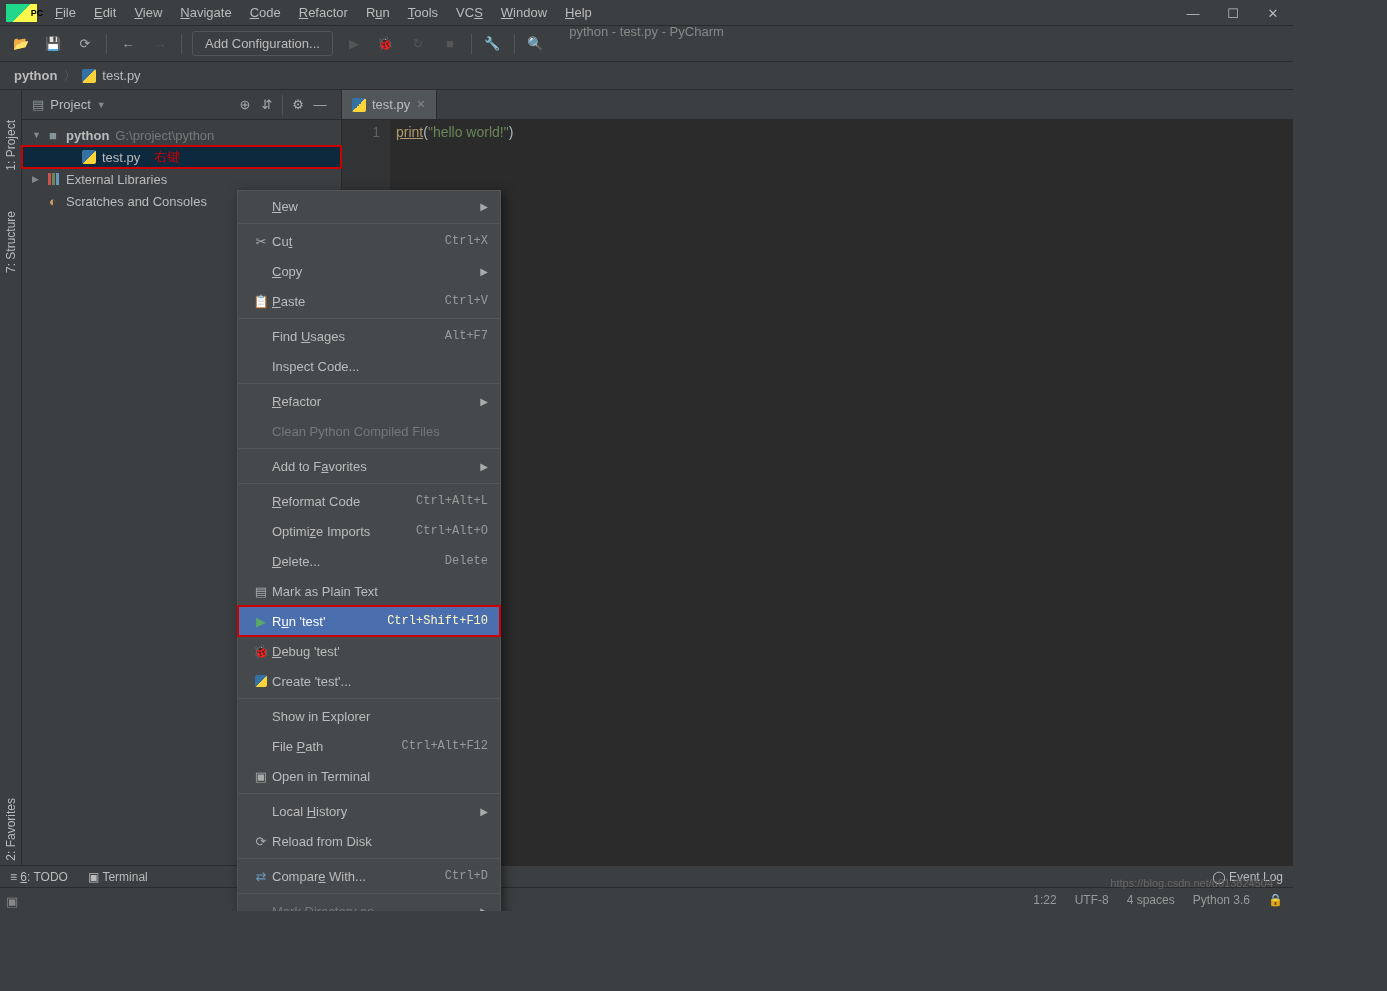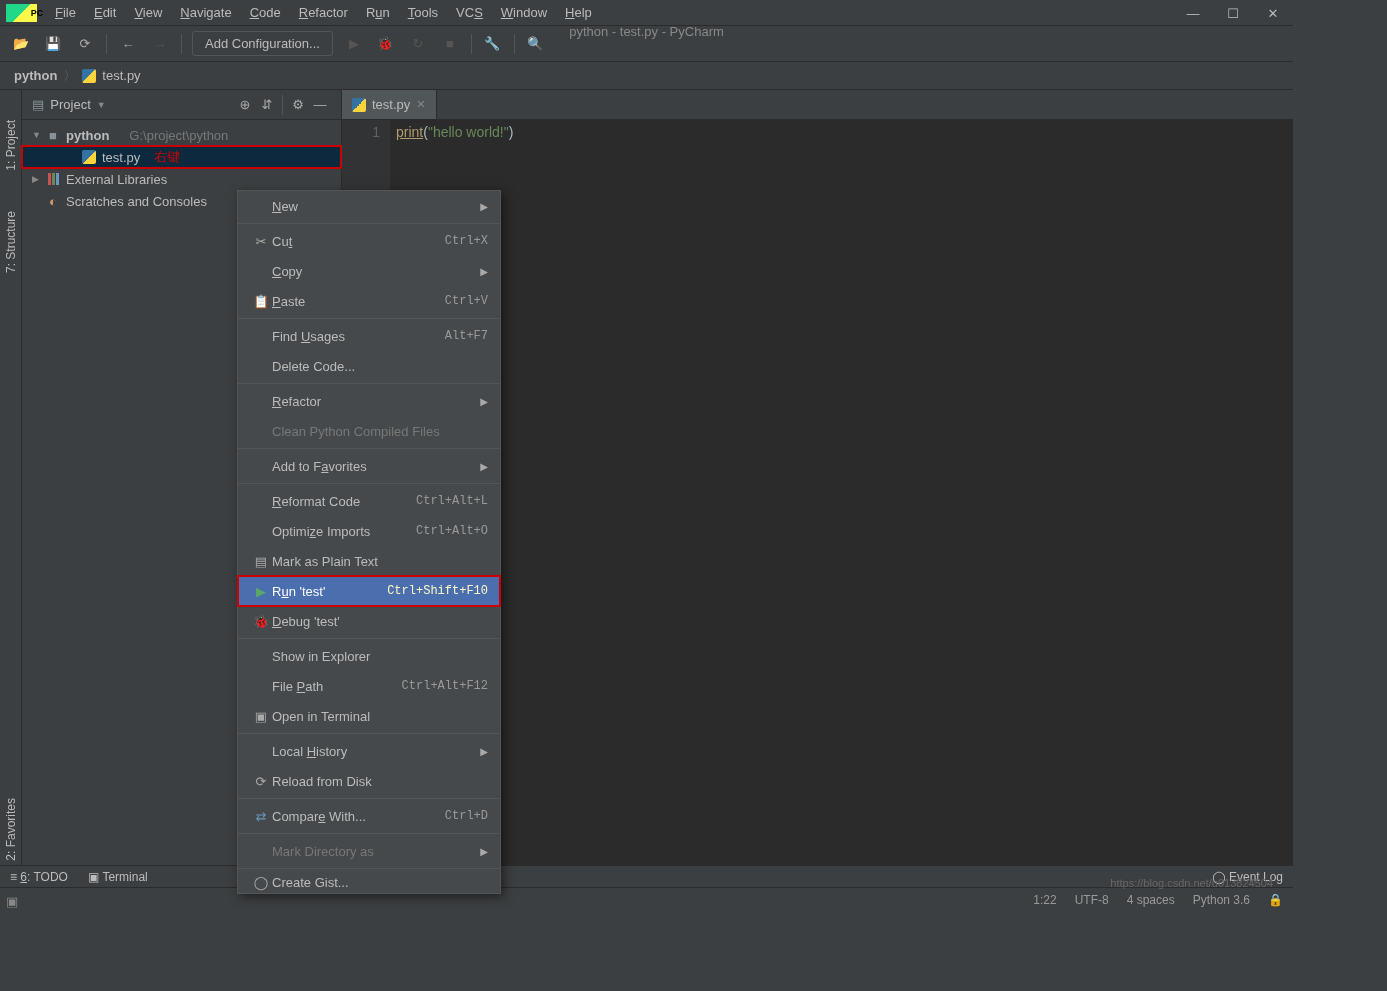--- a/index.html
+++ b/index.html
@@ -28,21 +28,21 @@
 .tree { flex: 1; padding: 4px 0; font-size: 13px; }
 .tree-row { display: flex; align-items: center; height: 22px; padding: 0 6px; cursor: pointer; }
 .tree-row.selected { background: #0d293e; outline: 2px solid #cc0000; outline-offset: -1px; }
 .tree-arrow { width: 12px; color: #888; font-size: 9px; }
 .tree-icon { width: 18px; height: 16px; margin-right: 4px; display: flex; align-items: center; justify-content: center; }
 .folder-icon { color: #87939a; }
 .py-icon { width: 14px; height: 14px; background: linear-gradient(135deg,#3572a4 50%,#ffd43b 50%); border-radius: 2px; }
 .lib-icon { display: flex; gap: 1px; }
 .lib-icon span { width: 3px; height: 12px; }
 .tree-label { color: #bbb; }
-.tree-path { color: #777; margin-left: 20px; }
+.tree-path { color: #777; margin-left: 6px; }
 .rightnote { color: #cc0000; margin-left: 14px; font-size: 13px; }
 .editor-area { flex: 1; display: flex; flex-direction: column; background: #2b2b2b; }
 .editor-tabs { height: 30px; display: flex; background: #3c3f41; border-bottom: 1px solid #2b2b2b; }
 .editor-tab { display: flex; align-items: center; padding: 0 10px; gap: 6px; background: #515658; border-right: 1px solid #2b2b2b; cursor: pointer; }
 .tab-close { color: #888; cursor: pointer; font-size: 11px; }
 .editor-content { flex: 1; display: flex; font-family: "Consolas", monospace; font-size: 14px; }
 .gutter { width: 48px; background: #313335; color: #606366; text-align: right; padding: 4px 10px 0 0; }
 .code { flex: 1; padding: 4px 6px; background: #2b2b2b; color: #a9b7c6; }
 .code .fn { color: #b19a6b; text-decoration: underline; }
 .code .str { color: #6a8759; }
@@ -205,21 +205,21 @@
       <span class="cm-shortcut">Ctrl+V</span>
     </div>
   <div class="cm-sep"></div>
   <div class="cm-item">
       <span class="cm-icon"></span>
       <span class="cm-label">Find <u>U</u>sages</span>
       <span class="cm-shortcut">Alt+F7</span>
     </div>
   <div class="cm-item">
       <span class="cm-icon"></span>
-      <span class="cm-label">Delete Code...</span>
+      <span class="cm-label">Inspect Code...</span>
     </div>
   <div class="cm-sep"></div>
   <div class="cm-item">
       <span class="cm-icon"></span>
       <span class="cm-label"><u>R</u>efactor</span>
       <span class="cm-arrow">▶</span>
     </div>
   <div class="cm-item disabled">
       <span class="cm-icon"></span>
       <span class="cm-label">Clean Python Compiled Files</span>
@@ -233,33 +233,44 @@
   <div class="cm-sep"></div>
   <div class="cm-item">
       <span class="cm-icon"></span>
       <span class="cm-label"><u>R</u>eformat Code</span>
       <span class="cm-shortcut">Ctrl+Alt+L</span>
     </div>
   <div class="cm-item">
       <span class="cm-icon"></span>
       <span class="cm-label">Optimi<u>z</u>e Imports</span>
       <span class="cm-shortcut">Ctrl+Alt+O</span>
+    </div>
+  <div class="cm-item">
+      <span class="cm-icon"></span>
+      <span class="cm-label"><u>D</u>elete...</span>
+      <span class="cm-shortcut">Delete</span>
     </div>
   <div class="cm-item">
       <span class="cm-icon">▤</span>
       <span class="cm-label">Mark as Plain Text</span>
     </div>
   <div class="cm-item highlighted run-highlight-box">
       <span class="cm-icon" style="color:#59a869">▶</span>
       <span class="cm-label">R<u>u</u>n 'test'</span>
       <span class="cm-shortcut">Ctrl+Shift+F10</span>
     </div>
   <div class="cm-item">
       <span class="cm-icon" style="color:#59a869">🐞</span>
       <span class="cm-label"><u>D</u>ebug 'test'</span>
+    </div>
+  <div class="cm-item">
+      <span class="cm-icon">
+        <span class="py-icon" style="width:12px;height:12px"></span>
+      </span>
+      <span class="cm-label">Create 'test'...</span>
     </div>
   <div class="cm-sep"></div>
   <div class="cm-item">
       <span class="cm-icon"></span>
       <span class="cm-label">Show in Explorer</span>
     </div>
   <div class="cm-item">
       <span class="cm-icon"></span>
       <span class="cm-label">File <u>P</u>ath</span>
       <span class="cm-shortcut">Ctrl+Alt+F12</span>

